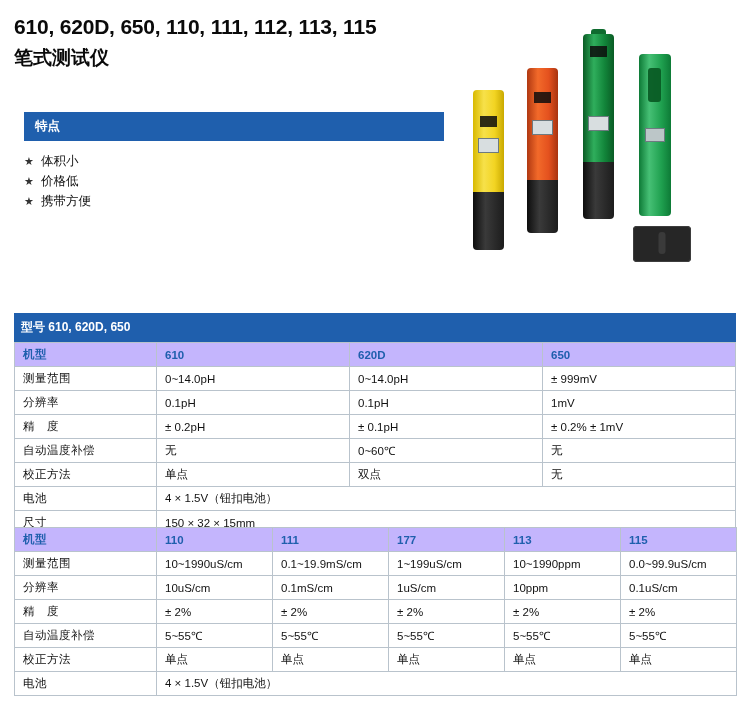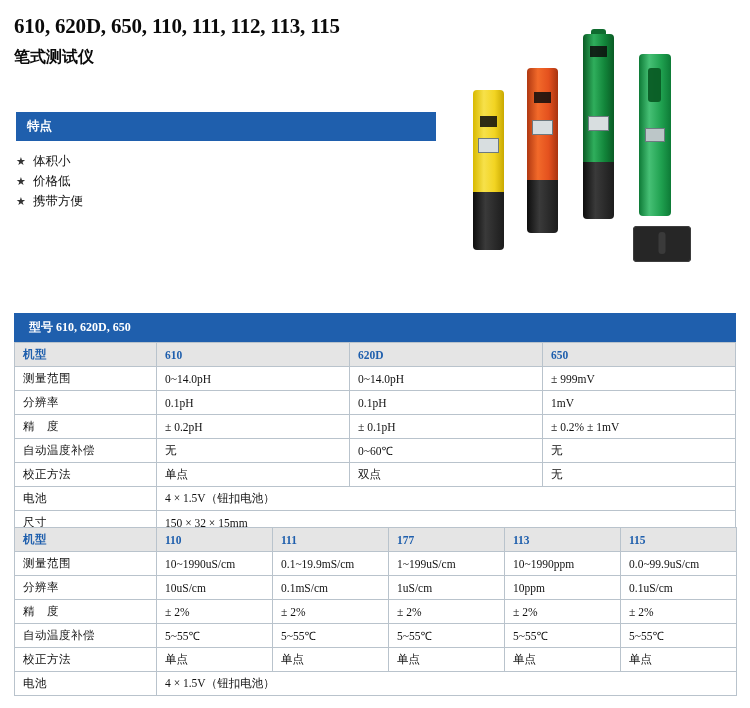--- a/index.html
+++ b/index.html
@@ -14,47 +14,46 @@
     font-family: "Liberation Sans", sans-serif;
     color: #111;
     overflow: hidden;
     position: relative;
   }
   .page {
     position: relative;
     width: 750px;
     height: 635px;
     padding: 0;
-    font-family: Liberation Serif, serif;
   }
   .title-block {
     position: absolute;
     left: 14px;
     top: 14px;
     width: 480px;
   }
   .title-main {
     font-size: 21px;
     font-weight: bold;
     color: #0a0a0a;
     letter-spacing: -0.2px;
     line-height: 1.2;
   }
   .title-sub {
-    font-size: 16px;
+    font-size: 19px;
     font-weight: bold;
     color: #0a0a0a;
     margin-top: 8px;
     line-height: 1.2;
   }
 
   
   .features {
     position: absolute;
-    left: 16px;
+    left: 24px;
     top: 112px;
     width: 420px;
   }
   .section-bar {
     background: #1f5fad;
     color: #ffffff;
     font-size: 12.5px;
     font-weight: bold;
     padding: 5px 10px;
     width: 420px;
@@ -147,36 +146,36 @@
     width: 722px;
     font-size: 11.5px;
     table-layout: fixed;
   }
   table caption {
     background: #1f5fad;
     color: #fff;
     font-weight: bold;
     font-size: 12px;
     text-align: left;
-    padding: 5px 14px;
+    padding: 5px 6px;
     border: 1px solid #1f5fad;
   }
   th, td {
     border: 1px solid #b9c3cc;
     padding: 4px 8px;
     text-align: left;
     vertical-align: middle;
     height: 21px;
     overflow: hidden;
     white-space: nowrap;
   }
   thead th {
     color: #1f5fad;
     font-weight: bold;
-    background: #e5e5e5;
+    background: #c4b5fd;
     font-size: 11.5px;
   }
   td.label, th.label {
     letter-spacing: 0.5px;
   }
   .t1 col.c1 { width: 142px; }
   .t1 col.cx { width: 193px; }
   .t2 col.c1 { width: 142px; }
   .t2 col.cx { width: 116px; }
 </style>

